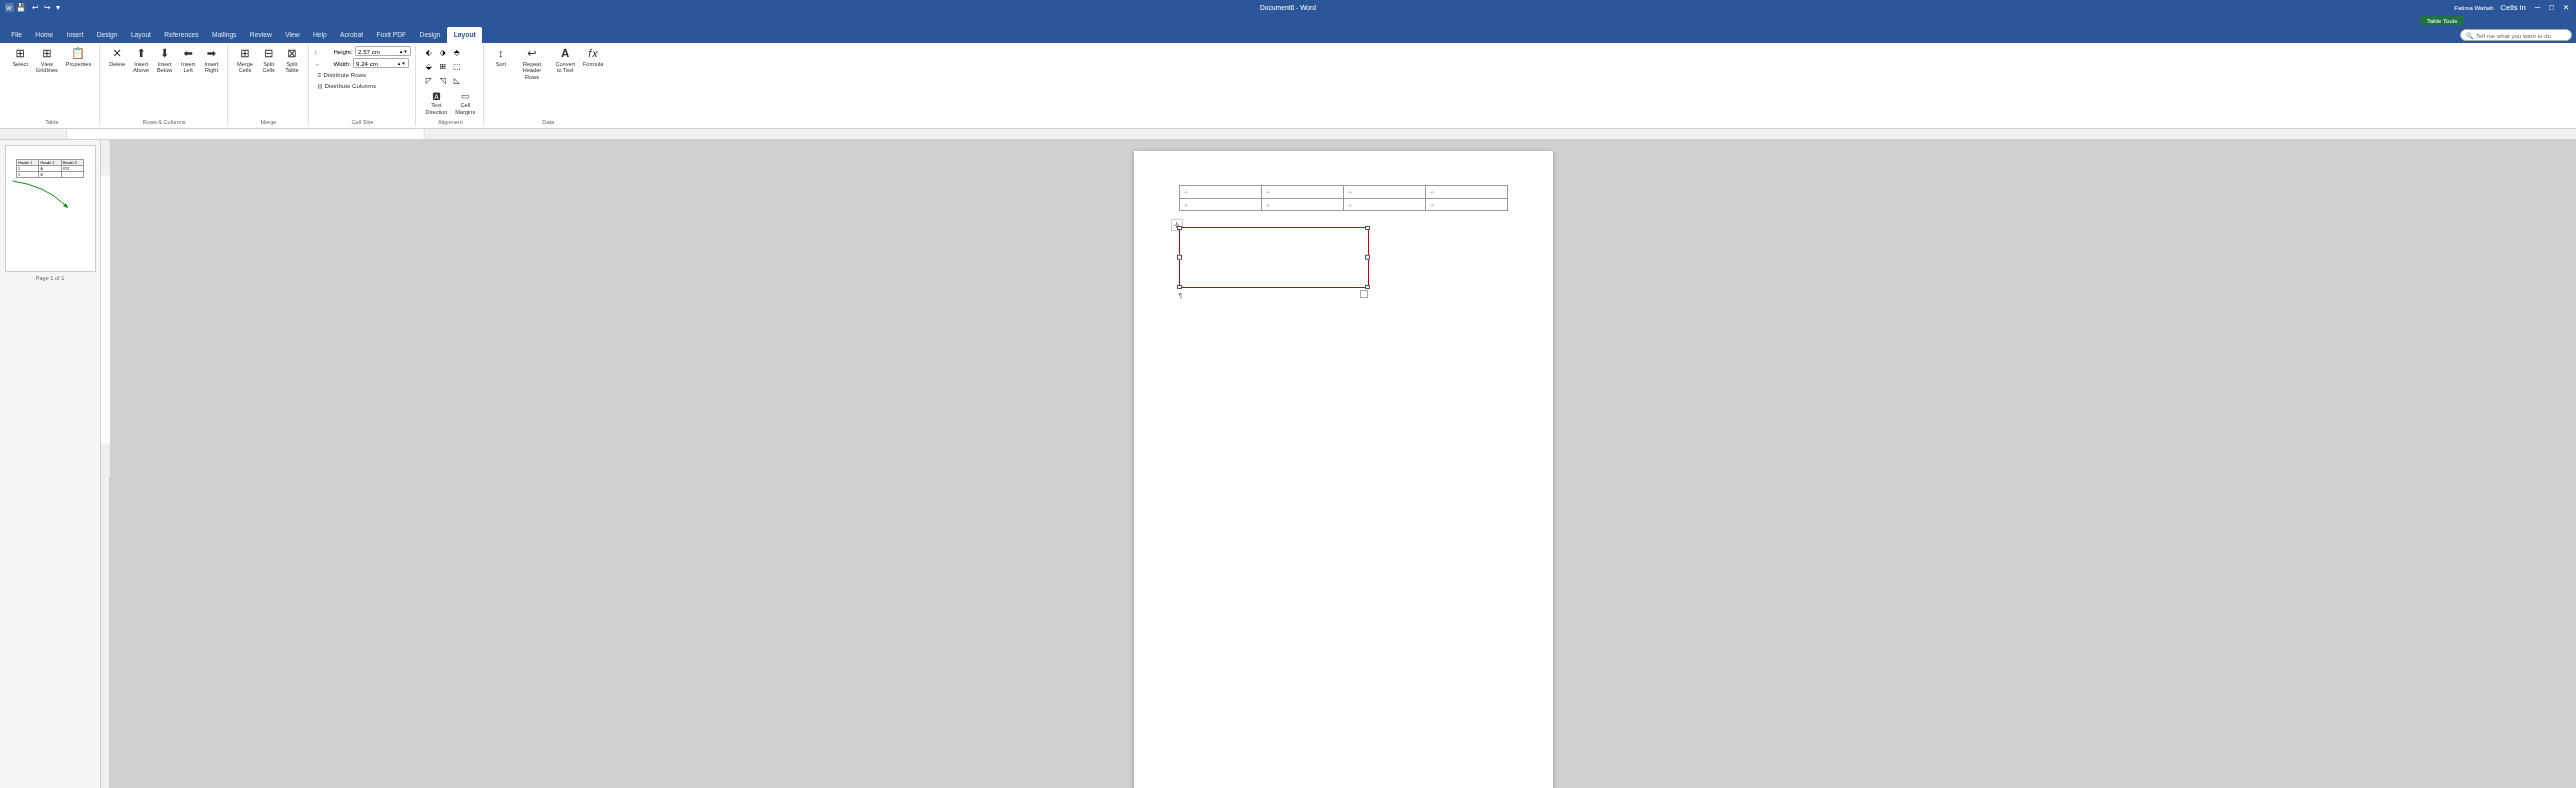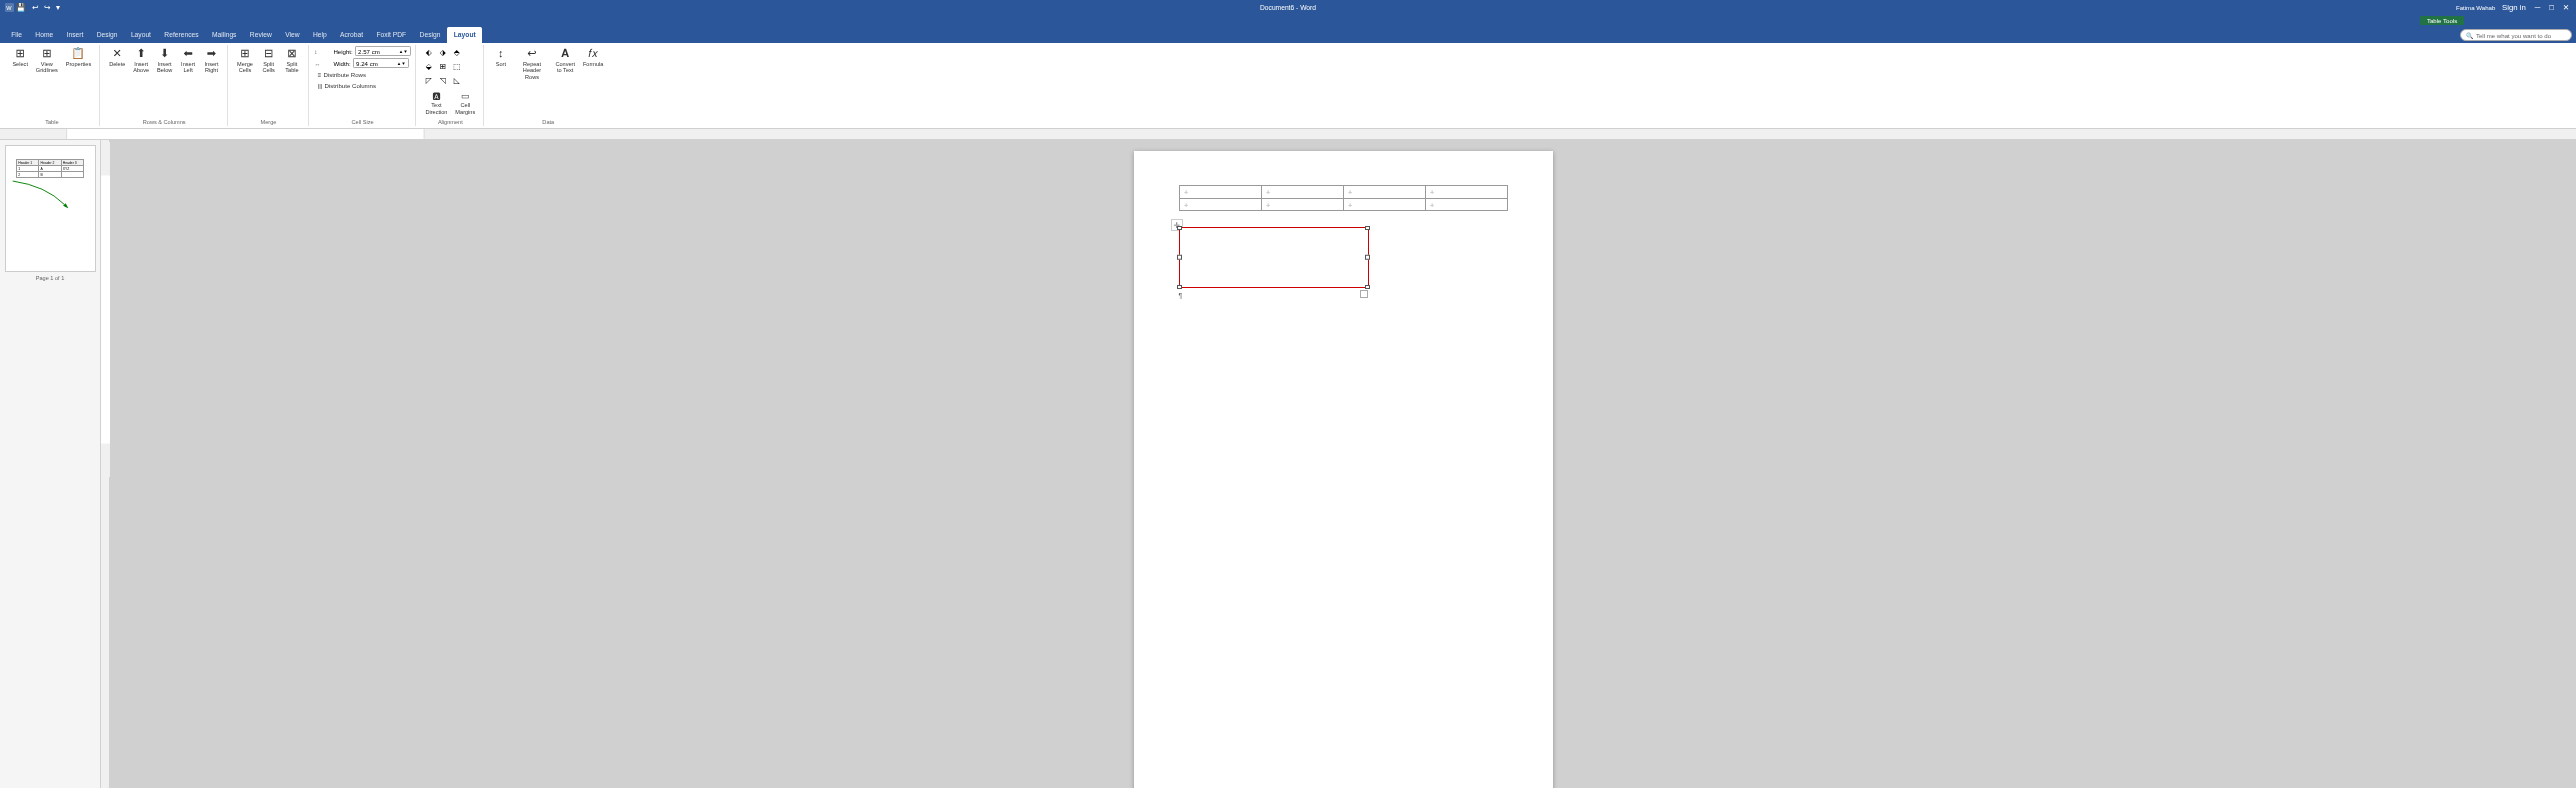--- a/index.html
+++ b/index.html
@@ -295,21 +295,21 @@
       <span class="qat-btn">↩</span>
       <span class="qat-btn">↪</span>
       <span class="qat-btn">▾</span>
     </div>
   </div>
   <div class="title-bar-center">
     <span>Document6 - Word</span>
   </div>
   <div class="title-bar-right">
     <span style="font-size:6.1px;">Fatima Wahab</span>
-    <span class="qat-btn">Sign in</span>
+    <span class="qat-btn">Cells in</span>
     <span class="qat-btn">─</span>
     <span class="qat-btn">□</span>
     <span class="qat-btn">✕</span>
   </div>
 </div>
 
 <div class="top-ribbon-area">
 
   <div style="display:flex; justify-content:flex-end; padding-right: 112px;">
     <div class="table-tools-header">Table Tools</div>

